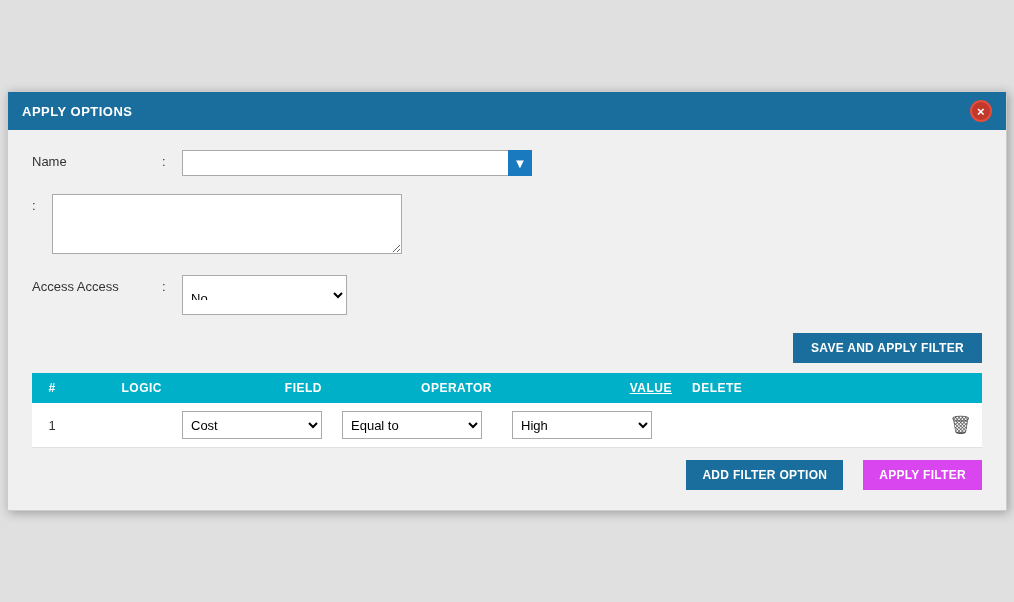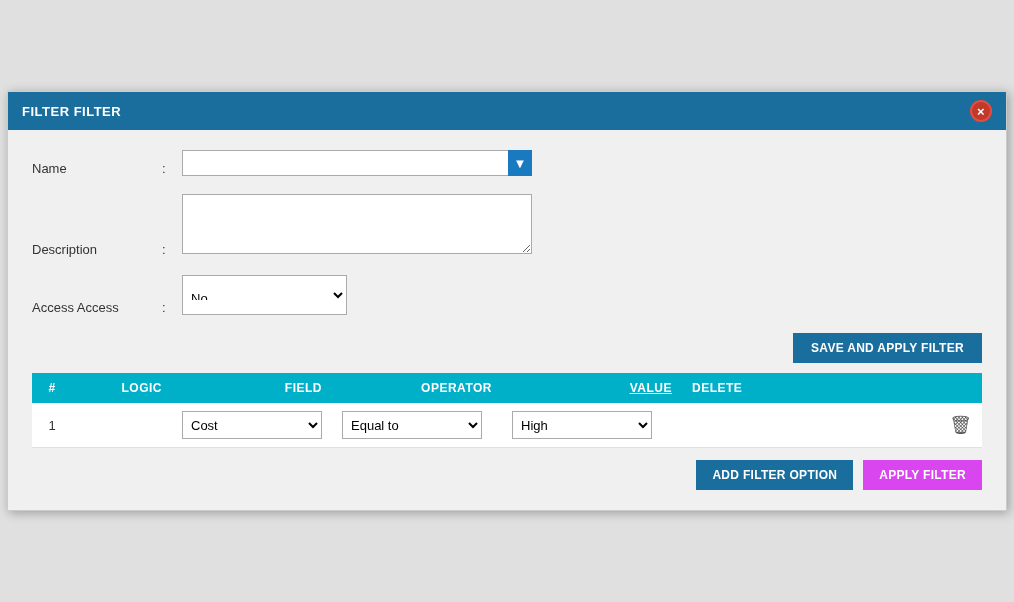--- a/index.html
+++ b/index.html
@@ -53,21 +53,21 @@
       font-weight: bold;
       border: 2px solid #e74c3c;
     }
 
     .dialog-body {
       padding: 20px 24px;
     }
 
     .form-row {
       display: flex;
-      align-items: flex-end;
+      align-items: flex-start;
       margin-bottom: 18px;
     }
 
     .form-label {
       width: 130px;
       color: #333;
       padding-top: 4px;
       font-size: 13px;
     }
 
@@ -229,21 +229,21 @@
       color: #555;
     }
 
     .trash-icon {
       font-size: 18px;
     }
 
     .action-btn-row {
       display: flex;
       justify-content: flex-end;
-      gap: 10px;
+      gap: 20px;
       margin-top: 12px;
     }
 
     .add-filter-btn {
       background: #1a6e9e;
       color: white;
       border: none;
       padding: 8px 16px;
       cursor: pointer;
       font-size: 12px;
@@ -265,21 +265,21 @@
     .td-delete-cell {
       text-align: right;
     }
   </style>
 </head>
 <body>
 
 <div class="dialog">
 
   <div class="dialog-header">
-    <span>FILTER FILTER</span>
+    <span>APPLY OPTIONS</span>
     <div class="close-btn">
       <span>×</span>
     </div>
   </div>
 
   <div class="dialog-body">
 
     <div class="form-row">
       <div class="form-label">Name</div>
       <div class="form-colon">:</div>
@@ -287,21 +287,20 @@
         <div class="name-input-wrapper">
           <input type="text" class="name-input" style="">
           <button class="name-dropdown-btn">
             <span>▼</span>
           </button>
         </div>
       </div>
     </div>
 
     <div class="form-row">
-      <div class="form-label">Description</div>
       <div class="form-colon">:</div>
       <div class="form-control">
         <textarea class="desc-textarea" style=""></textarea>
       </div>
     </div>
 
     <div class="form-row">
       <div class="form-label">Access Access</div>
       <div class="form-colon">:</div>
       <div class="form-control">

